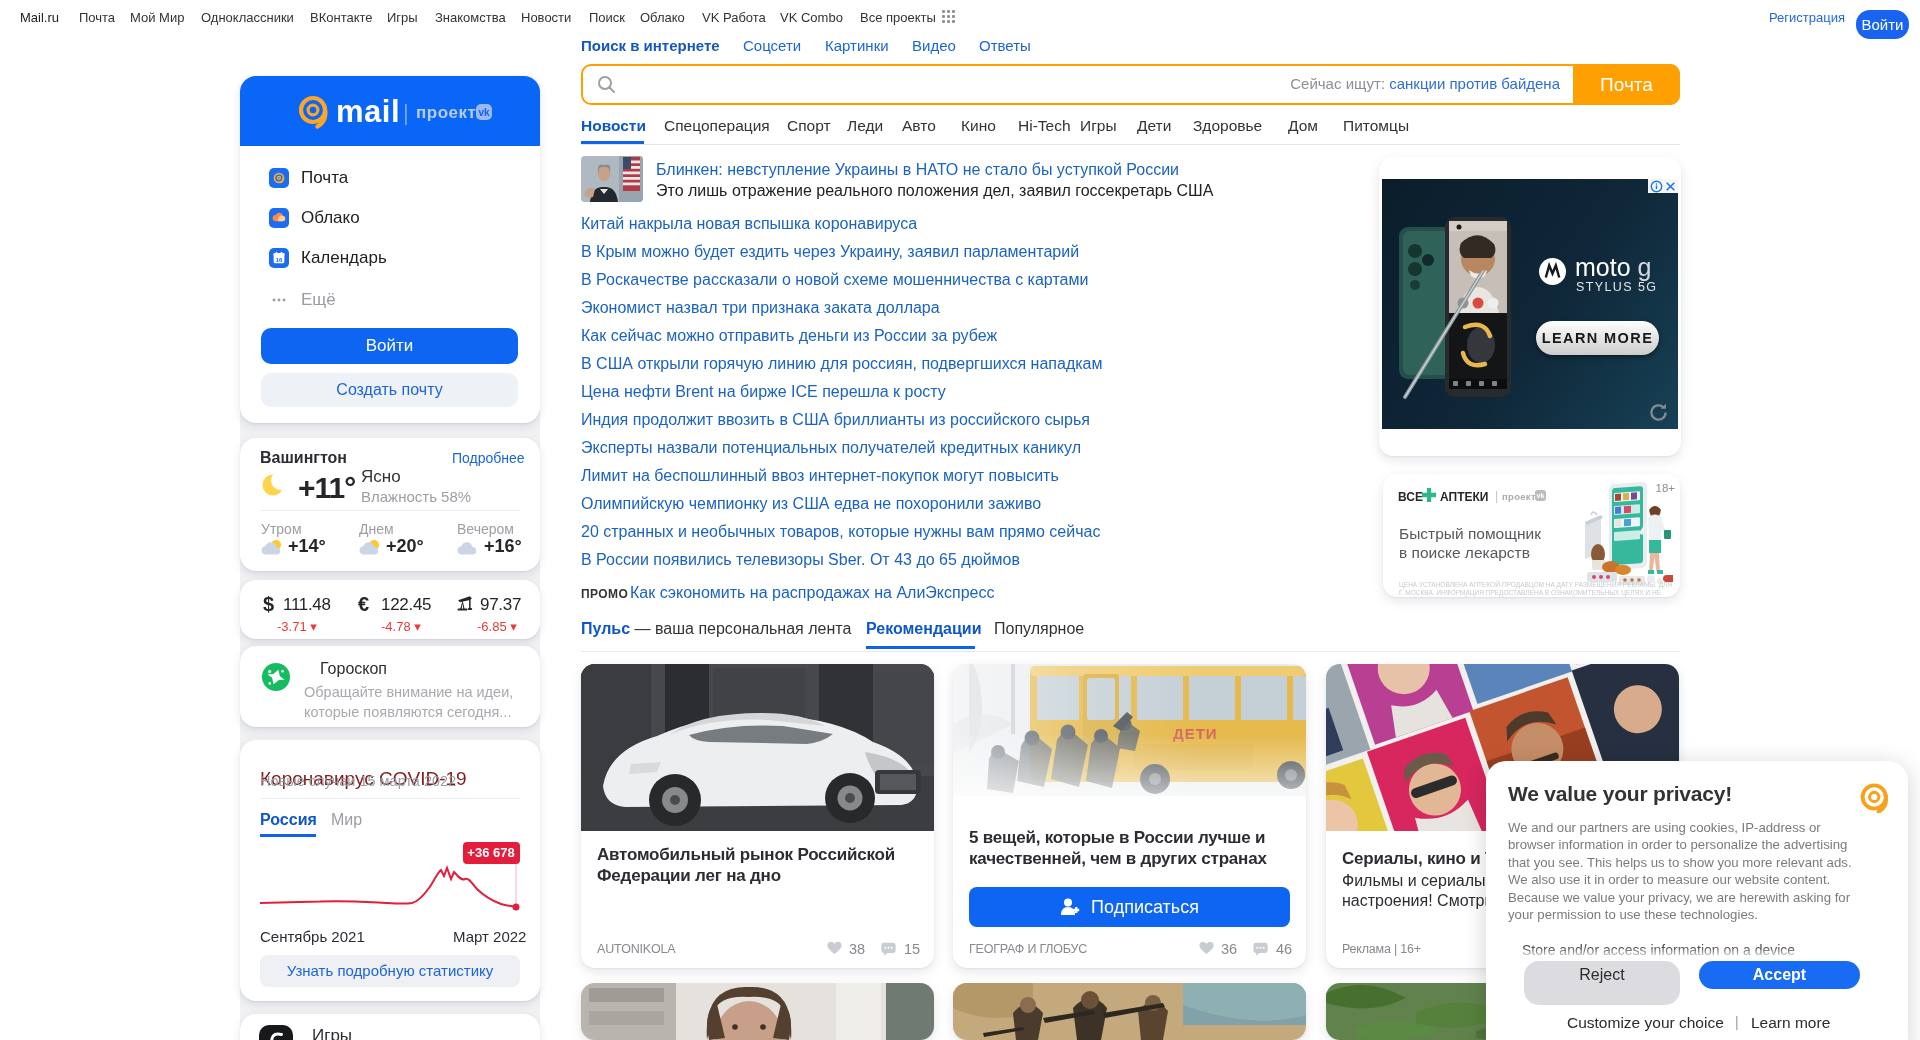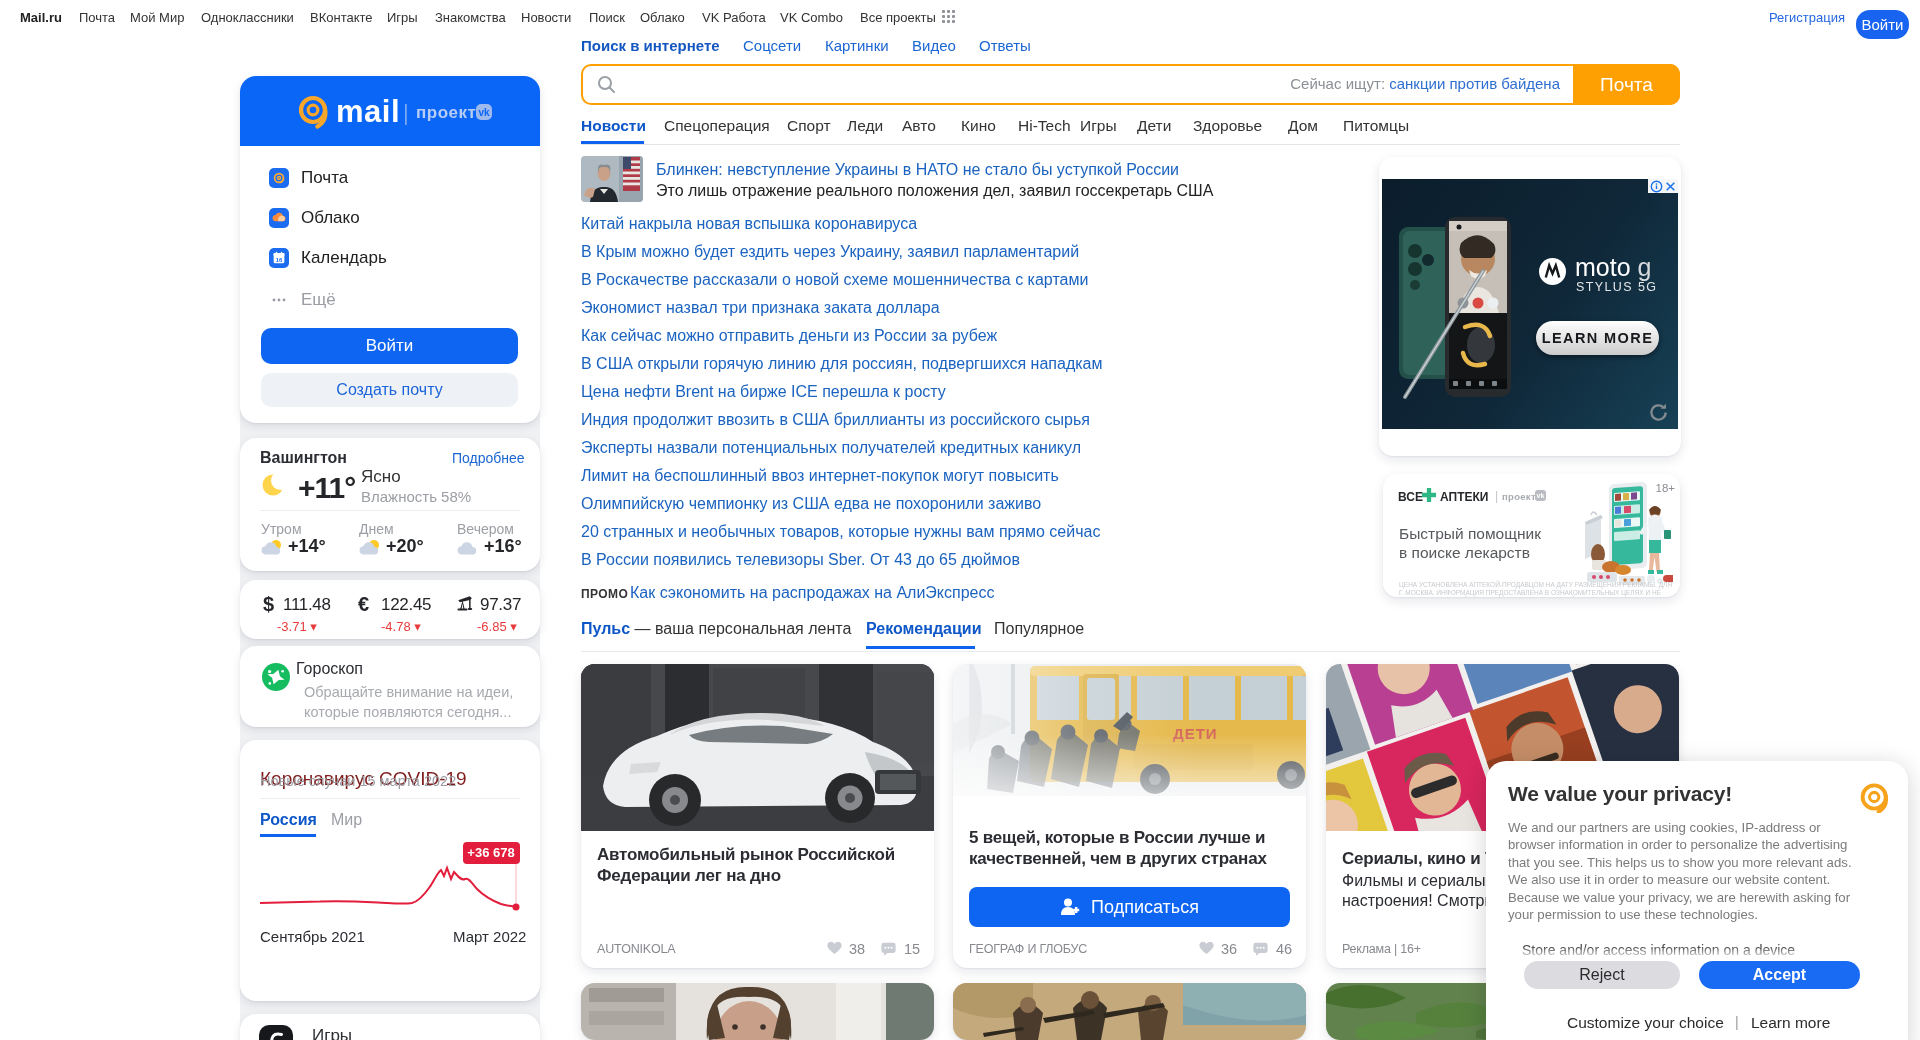--- a/index.html
+++ b/index.html
@@ -3,21 +3,21 @@
 <meta charset="utf-8">
 <style>
 html,body{margin:0;padding:0;}
 body{width:1920px;height:1040px;position:relative;overflow:hidden;background:#fff;
   font-family:"Liberation Sans",sans-serif;color:#222;}
 .abs{position:absolute;}
 a{text-decoration:none;}
 
 .topbar{position:absolute;left:0;top:0;width:1920px;height:36px;background:#fff;font-size:13px;color:#333;}
 .topbar span{position:absolute;top:10px;white-space:nowrap;}
-.tb-b{font-weight:bold;color:#222;text-align:right;}
+.tb-b{font-weight:normal;color:#222;text-align:right;}
 .reg{position:absolute;top:10px;color:#2566e0;}
 .loginbtn{position:absolute;left:1856px;top:4px;width:53px;height:29px;background:#1864f0;color:#fff;
   border-radius:14px;font-size:15px;text-align:center;line-height:29px;}
 .gridico{position:absolute;left:942px;top:11px;width:14px;height:14px;}
 .gridico i{position:absolute;width:3px;height:3px;background:#8e9196;border-radius:1px;}
 
 .side{position:absolute;left:240px;top:36px;width:300px;}
 .card{position:absolute;background:#fff;border-radius:16px;box-shadow:0 1px 2px rgba(0,16,61,.06),0 3px 10px rgba(0,16,61,.10);margin-top:40px;}
 .mailw{left:0;top:0;width:300px;height:347px;}
 .mailhead{position:absolute;left:0;top:0;width:300px;height:70px;background:#0966f6;border-radius:16px 16px 0 0;}
@@ -212,39 +212,41 @@
     <span class="abs" style="left:237px;top:39px;font-size:13px;color:#e83c3c">-6.85 ▾</span>
   </div>
   <div class="card horo">
     <svg class="abs" style="left:22px;top:17px" width="28" height="28" viewBox="0 0 28 28">
       <circle cx="14" cy="14" r="14" fill="#16bd60"></circle>
       <path d="M14 6.5 L17.5 12 L23 14 L17.5 16 L14 21.5 L10.5 16 L5 14 L10.5 12 Z" fill="#fff" transform="rotate(18 14 14)"></path>
       <circle cx="7.6" cy="8.6" r="1.6" fill="#fff"></circle>
         <circle cx="20.6" cy="8.2" r="1.3" fill="#fff"></circle>
         <circle cx="7.8" cy="20.4" r="1.3" fill="#fff"></circle>
     </svg>
-    <span class="abs" style="left:56px;top:14px;font-size:16px;color:#2b2d33">Гороскоп</span>
+    <span class="abs" style="left:80px;top:14px;font-size:16px;color:#2b2d33">Гороскоп</span>
     <span class="abs" style="left:64px;top:36px;font-size:14.5px;color:#a7aaaf;line-height:20px;white-space:nowrap">Обращайте внимание на идеи,<br>которые появляются сегодня...</span>
   </div>
   <div class="card covid">
     <span class="abs" style="left:20px;top:28px;font-size:19px;color:#7f1d1d">Коронавирус COVID-19</span>
     <span class="abs" style="left:20px;top:33px;font-size:14.5px;color:#9b9ea4">Новые случаи 15 марта 2022</span>
     <div class="abs" style="left:20px;top:58px;width:260px;height:1px;background:#ebedf0"></div>
     <span class="abs" style="left:20px;top:71px;font-size:16px;font-weight:bold;color:#0d57c8">Россия</span>
     <div class="abs" style="left:20px;top:94px;width:56px;height:3px;background:#0d62f0"></div>
     <span class="abs" style="left:91px;top:71px;font-size:16px;color:#9b9ea4">Мир</span>
     <svg class="abs" style="left:20px;top:102px" width="260" height="78" viewBox="0 0 260 78">
       <rect x="203" y="0" width="57" height="22" rx="4" fill="#e31d3c"></rect>
       <text x="231" y="15" font-size="13" font-weight="bold" fill="#fff" text-anchor="middle" font-family="Liberation Sans">+36 678</text>
       <line x1="256" y1="22" x2="256" y2="68" stroke="#f3b3bd" stroke-width="1"></line>
       <path d="M0 61 C20 60.5 40 60 60 59.5 C80 58.5 100 59.5 118 60.5 C132 61.2 144 62.5 152 61 C158 59.5 164 53 169 46 C173 41 177 31 181 28 L184 34 L187 26 L191 37 L194 30 C198 34 201 39 205 37 C209 35 213 43 217 47 C225 55 233 59 241 62 C246 63.5 251 64 256 65" fill="none" stroke="#e31d3c" stroke-width="2"></path>
       <circle cx="256" cy="65" r="3.5" fill="#e31d3c"></circle>
     </svg>
     <span class="abs" style="left:20px;top:188px;font-size:15px;color:#2b2d33">Сентябрь 2021</span>
     <span class="abs" style="left:213px;top:188px;font-size:15px;color:#2b2d33">Март 2022</span>
+    <div class="abs" style="left:20px;top:215px;width:260px;height:32px;background:#eef0f3;border-radius:8px;
+      text-align:center;line-height:32px;font-size:15px;color:#1b64da">Узнать подробную статистику</div>
   </div>
   <div class="card games">
     <svg class="abs" style="left:19px;top:11px" width="34" height="34" viewBox="0 0 34 34">
       <rect width="34" height="34" rx="10" fill="#17181b"></rect>
       <path d="M22.5 9.5 q-8 -2 -9.5 4 q-1 4.5 4.5 5 q4 .4 3.5 3 q-.6 3.4 -9 1.5" fill="none" stroke="#fff" stroke-width="3" stroke-linecap="round"></path>
     </svg>
     <span class="abs" style="left:72px;top:12px;font-size:17px;color:#2b2d33">Игры</span>
     <span class="abs" style="left:72px;top:35px;font-size:15.5px;color:#a7aaaf">На любой вкус</span>
   </div>
 </div>
@@ -691,21 +693,21 @@
   <h2>We value your privacy!</h2>
   <svg class="abs" style="left:373px;top:20px" width="32" height="32" viewBox="0 0 40 40">
     <circle cx="19" cy="20" r="14.5" fill="none" stroke="#f7a21b" stroke-width="4.8"></circle>
     <circle cx="19" cy="20" r="5.8" fill="none" stroke="#f7a21b" stroke-width="3.8"></circle>
     <path d="M33.4 18 q2.6 14.5 -9 20.5" fill="none" stroke="#f7a21b" stroke-width="4.8" stroke-linecap="round"></path>
   </svg>
   <p>We and our partners are using cookies, IP-address or browser information in order to personalize the advertising that you see. This helps us to show you more relevant ads. We also use it in order to measure our website content. Because we value your privacy, we are herewith asking for your permission to use these technologies.</p>
   <div class="abs" style="left:36px;top:181px;width:350px;font-size:14px;color:#4a4a4a">Store and/or access information on a device</div>
   <div class="abs" style="left:0;top:186px;width:422px;height:16px;background:linear-gradient(180deg,rgba(255,255,255,0),#ffffff 75%)"></div>
   <div class="abs" style="left:0;top:200px;width:422px;height:101px;background:#fff;border-radius:0 0 20px 20px"></div>
-  <div class="pill" style="left:38px;top:200px;width:156px;height:28px;line-height:28px;background:#dcdce0;color:#2b2b2b;font-size:16px">Reject</div>
+  <div class="pill" style="left:38px;top:200px;width:156px;height:44px;line-height:28px;background:#dcdce0;color:#2b2b2b;font-size:16px">Reject</div>
   <div class="pill" style="left:213px;top:200px;width:161px;height:28px;line-height:28px;background:#1a6bf3;color:#fff;font-weight:bold;font-size:16px">Accept</div>
   <span class="abs" style="left:81px;top:253px;font-size:15.5px;color:#2b2b2b">Customize your choice</span>
   <span class="abs" style="left:249px;top:253px;font-size:14px;color:#9b9b9b">|</span>
   <span class="abs" style="left:265px;top:253px;font-size:15.5px;color:#2b2b2b">Learn more</span>
   <svg class="abs" style="left:7px;top:279px" width="17" height="13" viewBox="0 0 18 14">
     <rect x="0" y="1" width="8.5" height="6" fill="#e8e8ea" stroke="#99a" stroke-width=".5"></rect>
     <g stroke="#c33" stroke-width=".7">
         <line x1="0" y1="2" x2="8.5" y2="2"></line>
         <line x1="0" y1="3.5" x2="8.5" y2="3.5"></line>
         <line x1="0" y1="5" x2="8.5" y2="5"></line>

